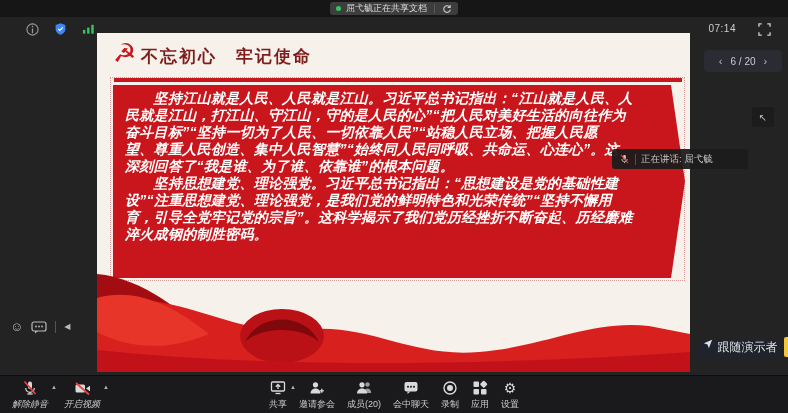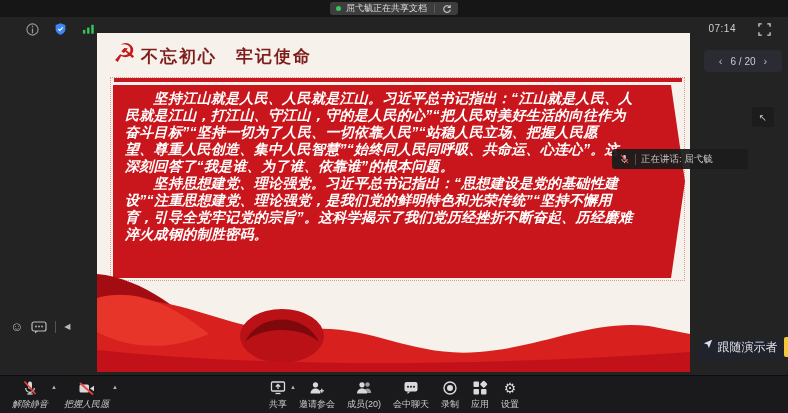--- a/index.html
+++ b/index.html
@@ -189,21 +189,21 @@
         <span class="caret">▲</span>
       </div>
       <div class="tb-item">
         <span class="ic">
           <svg width="17" height="15" viewBox="0 0 17 15">
             <rect x="1.5" y="3.5" width="9.5" height="8" rx="1.5" fill="#d9d9d9"></rect>
             <path d="M12 7.5 L16 4.8 V10.2 L12 7.5 Z" fill="#d9d9d9"></path>
             <line x1="2" y1="2" x2="15" y2="13.5" stroke="#e8433c" stroke-width="1.7"></line>
           </svg>
         </span>
-        <span>把握人民愿</span>
+        <span>开启视频</span>
         <span class="caret">▲</span>
       </div>
     </div>
 
     <div class="tb-center">
       <div class="tb-item">
         <span class="ic">
           <svg width="16" height="16" viewBox="0 0 16 16">
             <rect x="1.5" y="2" width="13" height="9" rx="1" fill="none" stroke="#d9d9d9" stroke-width="1.3"></rect>
             <path d="M8 9 V4.8 M5.8 6.8 L8 4.5 L10.2 6.8" stroke="#d9d9d9" stroke-width="1.3" fill="none"></path>

